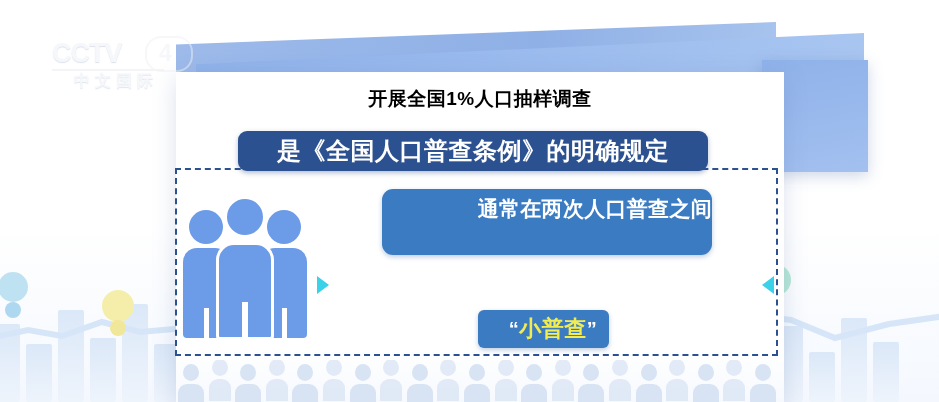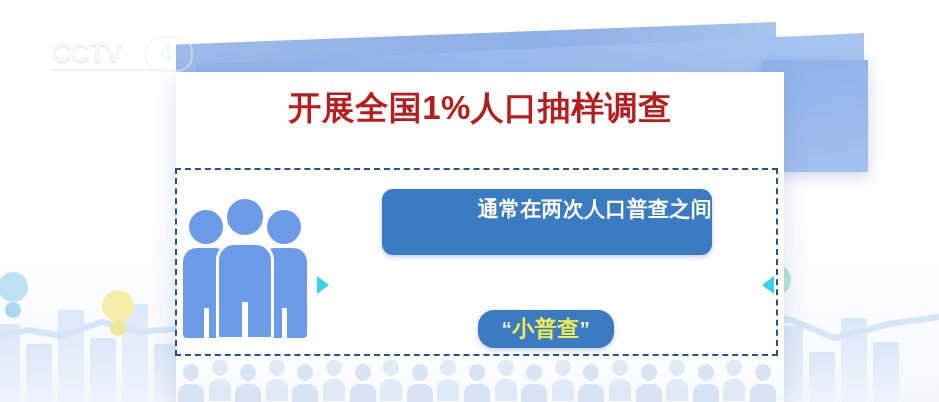--- a/index.html
+++ b/index.html
@@ -33,21 +33,21 @@
   #layer-tab{left:762px;top:60px;width:106px;height:112px;
     background:linear-gradient(170deg,#8fb2ea 0%,#a3c0ef 100%);}
 
   #white-card{position:absolute;left:176px;top:72px;width:608px;height:330px;
     background:#ffffff;box-shadow:0 6px 22px rgba(90,120,175,.22);}
   #white-card-2{position:absolute;left:176px;top:72px;width:608px;height:330px;
     background:linear-gradient(180deg,#ffffff 0%,#ffffff 84%,#f6f9fe 100%);}
 
   
   #headline{position:absolute;left:176px;top:86px;width:608px;text-align:center;
-    font-size:33px;font-weight:bold;color:#b91c1c;letter-spacing:.5px;
+    font-size:19px;font-weight:bold;color:#000000;letter-spacing:.5px;
     text-shadow:0 1px 0 rgba(255,255,255,.9);}
 
   #subtitle-pill{position:absolute;left:238px;top:131px;width:470px;height:40px;
     background:#2c5190;border-radius:9px;color:#ffffff;
     font-size:24px;font-weight:bold;line-height:40px;text-align:center;letter-spacing:.5px;
     box-shadow:0 2px 5px rgba(35,65,120,.35);}
 
   
   #dashed-box{position:absolute;left:175px;top:168px;width:603px;height:188px;
     border:2px dashed #2c5190;box-sizing:border-box;}
@@ -71,24 +71,24 @@
 
   #blk-b{position:absolute;left:330px;top:268px;width:430px;height:34px;
     background:#3a7bc2;color:#fff;font-size:20px;font-weight:bold;
     line-height:34px;text-align:center;letter-spacing:.2px;
     box-shadow:0 2px 5px rgba(40,90,150,.28);}
 
   .arrow{position:absolute;top:276px;width:0;height:0;}
   #arrow-left{left:317px;border-top:9px solid transparent;border-bottom:9px solid transparent;border-left:12px solid #3ad2e8;}
   #arrow-right{left:762px;border-top:9px solid transparent;border-bottom:9px solid transparent;border-right:12px solid #3ad2e8;}
 
-  #blk-c{position:absolute;left:478px;top:310px;width:136px;height:38px;
-    background:#3a7bc2;border-radius:16px;line-height:38px;text-align:center;
+  #blk-c{position:absolute;left:478px;top:310px;width:112px;height:38px;
+    background:#3a7bc2;border-radius:6px;line-height:38px;text-align:center;
     font-size:22px;font-weight:bold;letter-spacing:.5px;
-    box-shadow:0 2px 5px rgba(40,90,150,.3);}
+    box-shadow:0 2px 5px rgba(40,90,150,.3);padding-left:19px;}
   #blk-c .inner{color:#f3ec50;}
 
   
   #crowd{position:absolute;left:178px;top:360px;width:604px;height:42px;overflow:hidden;}
   .cperson{position:absolute;bottom:0;}
   .cperson .chead{border-radius:50%;background:#d8e4f4;}
   .cperson .cbody{background:#d8e4f4;border-radius:9px 9px 0 0;}
 
   
   #wm-cctv4{position:absolute;left:52px;top:38px;width:140px;height:52px;
@@ -152,20 +152,21 @@
 
   <div class="card-layer" id="layer-back"></div>
   <div class="card-layer" id="layer-mid"></div>
   <div class="card-layer" id="layer-tab"></div>
 
   <div id="white-card"></div>
   <div id="white-card-2"></div>
 
   <div id="headline" class="nosel">开展全国1%人口抽样调查</div>
 
+  <div id="subtitle-pill" class="nosel">是《全国人口普查条例》的明确规定</div>
 
   <div id="dashed-box"></div>
 
   <div id="people-group">
 
     <div class="person" style="left:0px;top:22px;width:46px;height:128px;">
       <div class="head" style="position:absolute;left:6px;top:0;width:34px;height:34px;"></div>
       <div class="body" style="position:absolute;left:0;top:38px;width:46px;height:90px;border-radius:14px 14px 4px 4px;"></div>
       <div class="legsplit" style="left:21px;top:98px;width:5px;height:30px;"></div>
     </div>
@@ -279,16 +280,17 @@
         <div class="chead" style="position: absolute; left: 5px; top: 0px; width: 16px; height: 17px; background: rgb(216, 228, 244);"></div>
         <div class="cbody" style="position: absolute; left: 0px; top: 20px; width: 26px; height: 22px; background: rgb(216, 228, 244);"></div>
       </div>
     </div>
 
   <div id="wm-cctv4" class="nosel">
     <div class="t1">CCTV</div>
     <div class="ring"></div>
     <div class="four">4</div>
     <div class="bar4"></div>
+    <div class="t2">中文国际</div>
   </div>
 
 
 </div>
 
 </body></html>

